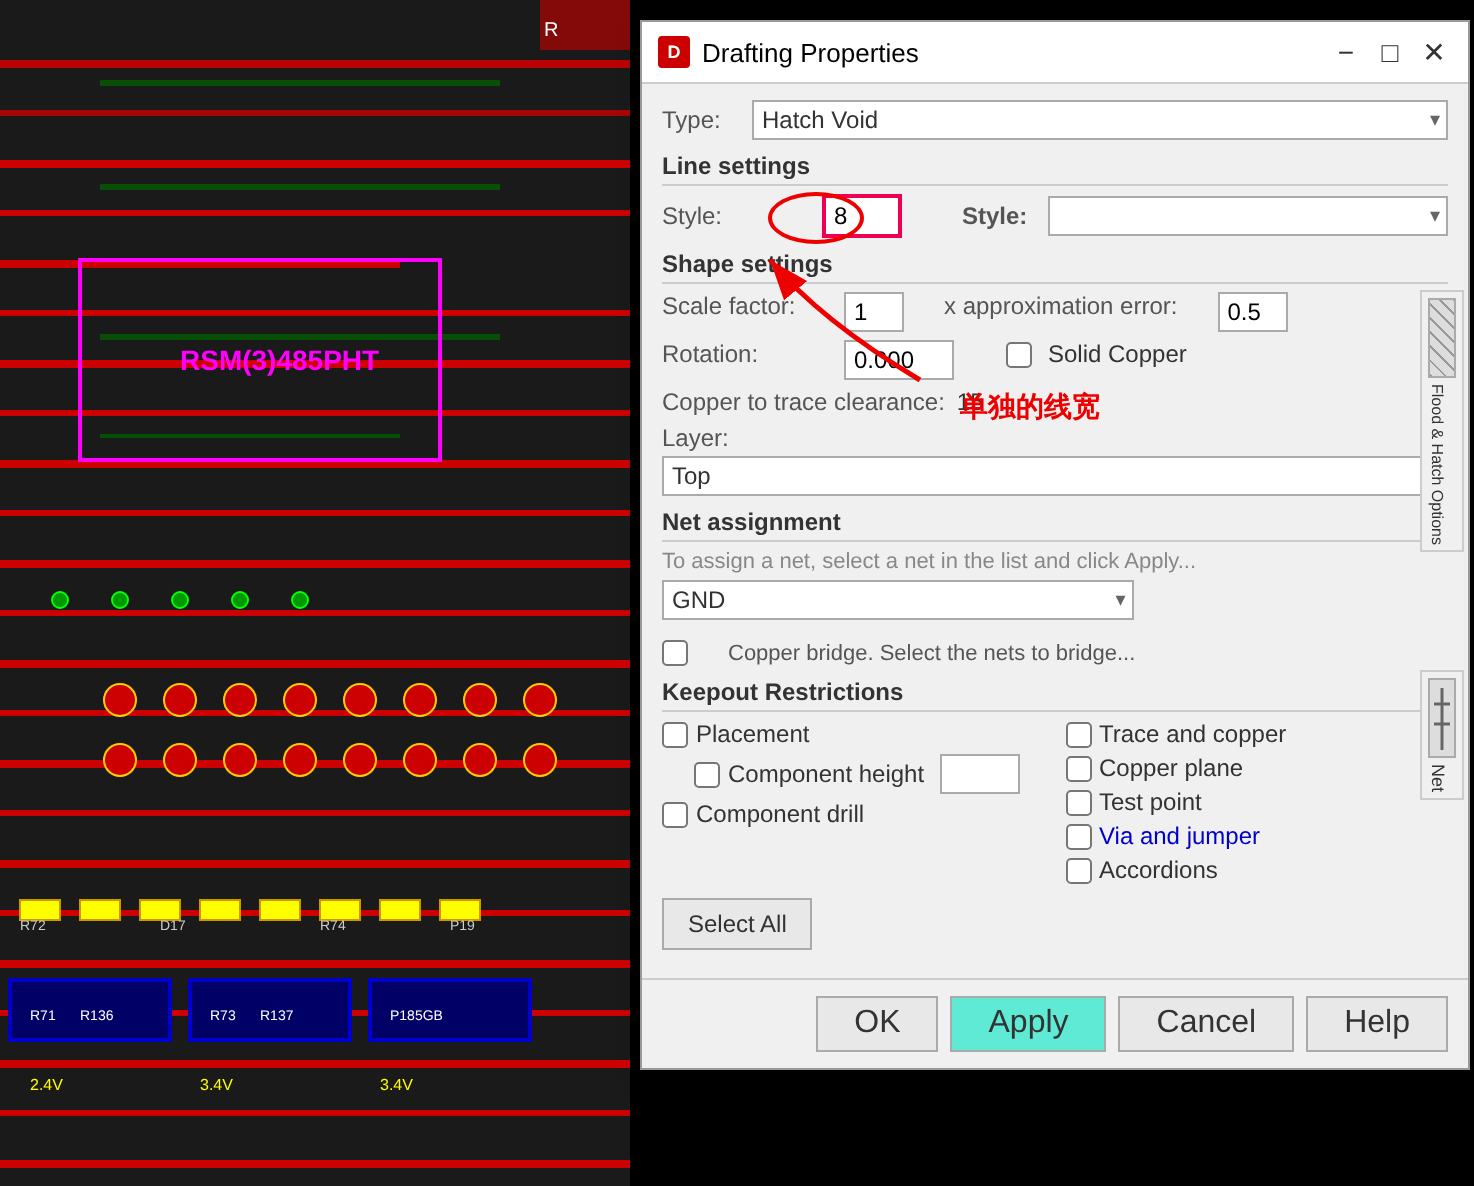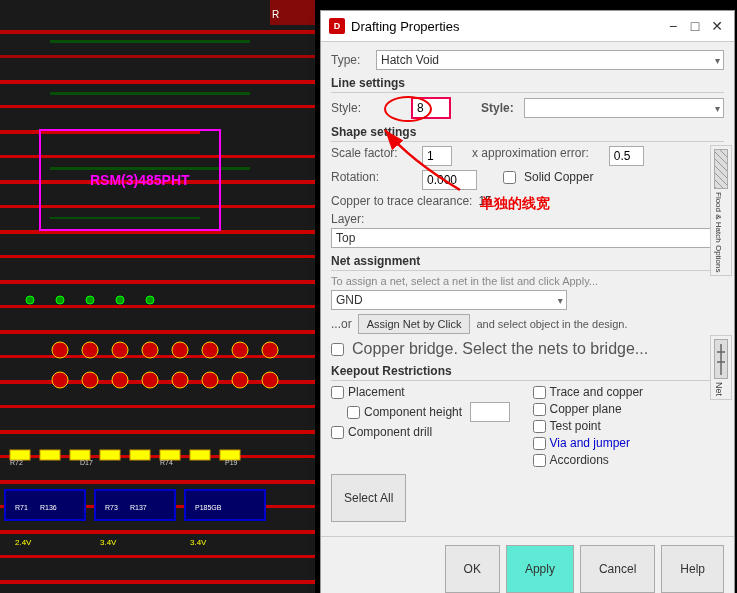--- a/index.html
+++ b/index.html
@@ -97,32 +97,32 @@
     
     .keepout-section { margin-bottom: 6px; }
     .keepout-grid { display: grid; grid-template-columns: 1fr 1fr; gap: 2px 10px; }
     .keepout-col { }
 
     
     .comp-height-row { display: flex; align-items: center; gap: 4px; margin-bottom: 3px; }
 
     
     .select-all-btn {
-      background: #e8e8e8; border: 1px solid #aaa; padding: 16px 12px;
+      background: #e8e8e8; border: 1px solid #aaa; padding: 5px 12px;
       cursor: pointer; font-size: 12px; color: #333; margin-top: 4px;
     }
 
     
     #bottom-bar {
       display: flex; justify-content: flex-end; gap: 6px;
       padding: 8px 10px; border-top: 1px solid #ccc; background: #f0f0f0;
     }
     .bottom-btn {
-      padding: 16px 18px; border: 1px solid #aaa; background: #e8e8e8;
-      cursor: pointer; font-size: 12px; color: #333;
+      padding: 4px 18px; border: 1px solid #aaa; background: #e8e8e8;
+      cursor: pointer; font-size: 16px; color: #333;
     }
     #apply-btn { background: #5eead4; }
 
     
     #red-arrow {
       position: absolute; left: 330px; top: 100px;
       pointer-events: none;
     }
     #annotation-text {
       position: absolute; left: 480px; top: 195px;
@@ -314,30 +314,25 @@
     </div>
 
     <div class="net-assignment">
       <div class="section-header">Net assignment</div>
       <div class="net-hint">To assign a net, select a net in the list and click Apply...</div>
       <div class="dropdown-wrap" style="width:60%; margin-bottom:4px;">
         <select style="width:100%;">
           <option>GND</option>
         </select>
       </div>
-      <div class="net-row">
-        <span style="color:#555;">...or</span>
-        <button class="assign-btn">Assign Net by Click</button>
-        <span style="color:#555; font-size:11px;">and select object in the design.</span>
-      </div>
     </div>
 
     <div class="checkbox-row" style="margin-bottom:6px;">
       <input type="checkbox" style="">
-      <span style="color:#555; font-size:16px; margin-left:4px;">Copper bridge. Select the nets to bridge...</span>
+      <span style="color:#555; font-size:11px; margin-left:16px;">Copper bridge. Select the nets to bridge...</span>
     </div>
 
     <div class="keepout-section">
       <div class="section-header">Keepout Restrictions</div>
       <div class="keepout-grid">
 
         <div class="keepout-col">
           <div class="checkbox-row">
             <input type="checkbox" style="">
             <span class="checkbox-label">Placement</span>

